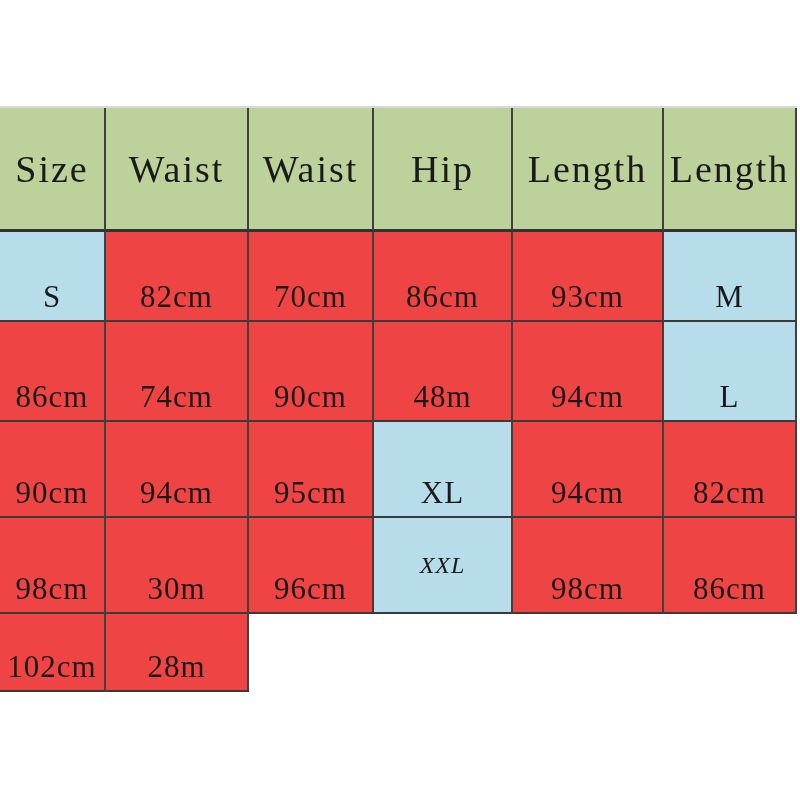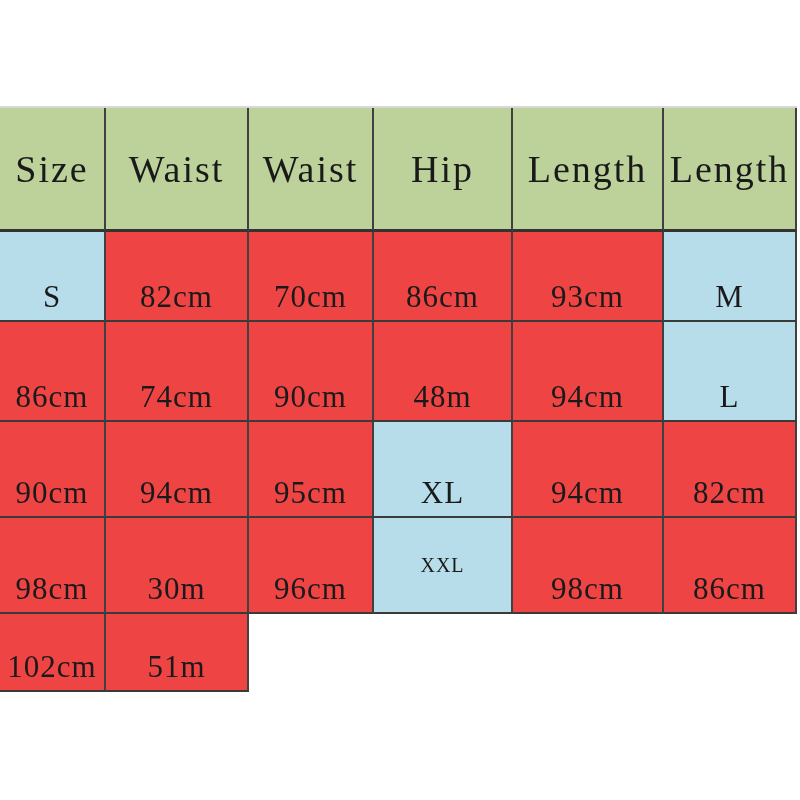--- a/index.html
+++ b/index.html
@@ -50,22 +50,23 @@
   }
   .cell.bottom {
     align-items: flex-end;
     padding-bottom: 5px;
     font-size: 31px;
     letter-spacing: 1px;
   }
   .cell.v-center {
     align-items: center;
     padding-bottom: 0;
-    font-size: 20px;
+    font-size: 24px;
     letter-spacing: 1px;
+    font-style: italic;
   }
 </style>
 </head>
 <body>
 
 <div class="canvas">
   <div class="size-table">
 
     <div class="cell header">Size</div>
     <div class="cell header">Waist</div>
@@ -96,16 +97,16 @@
     <div class="cell value bottom">94cm</div>
     <div class="cell value bottom">82cm</div>
     <div class="cell value bottom">98cm</div>
     <div class="cell value bottom">30m</div>
     <div class="cell value bottom">96cm</div>
 
     <div class="cell size v-center">XXL</div>
     <div class="cell value bottom">98cm</div>
     <div class="cell value bottom">86cm</div>
     <div class="cell value bottom">102cm</div>
-    <div class="cell value bottom">51m</div>
+    <div class="cell value bottom">28m</div>
 
   </div>
 </div>
 
 </body></html>

